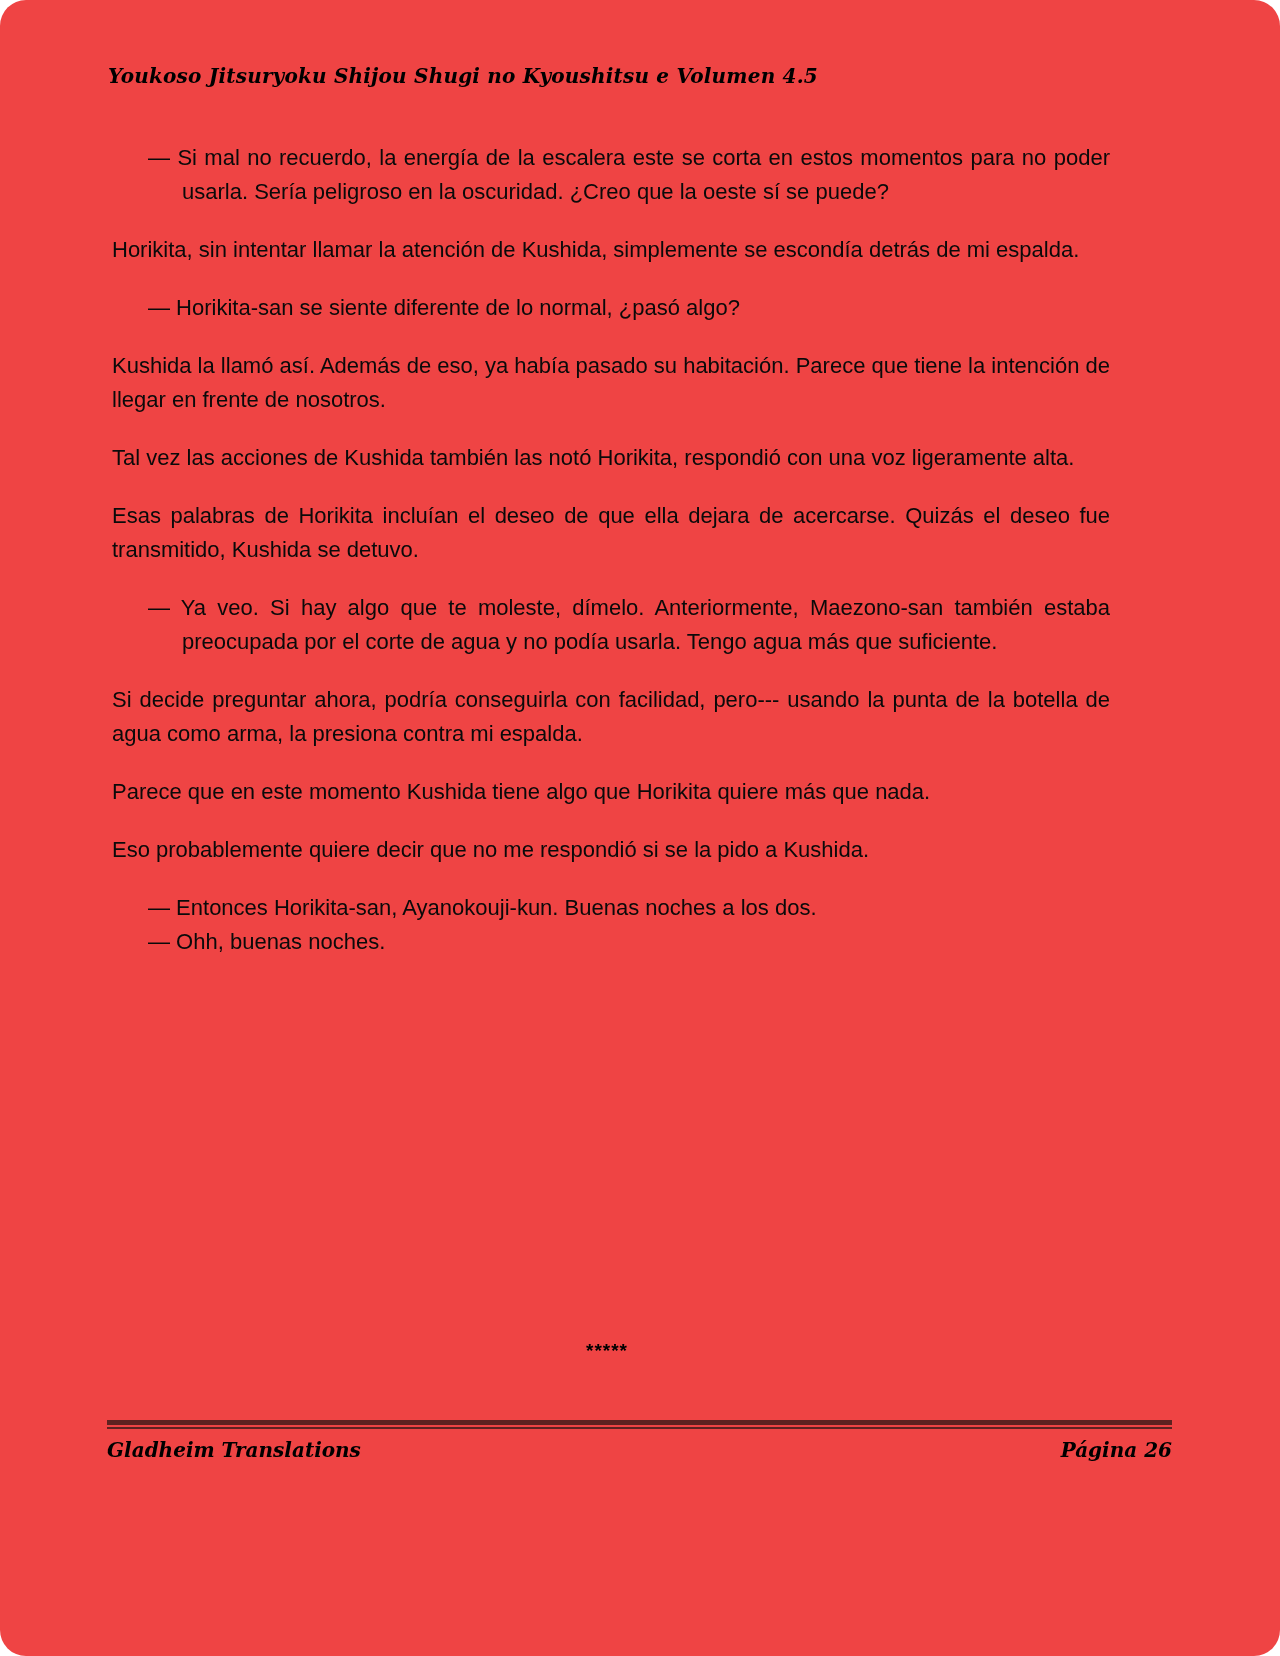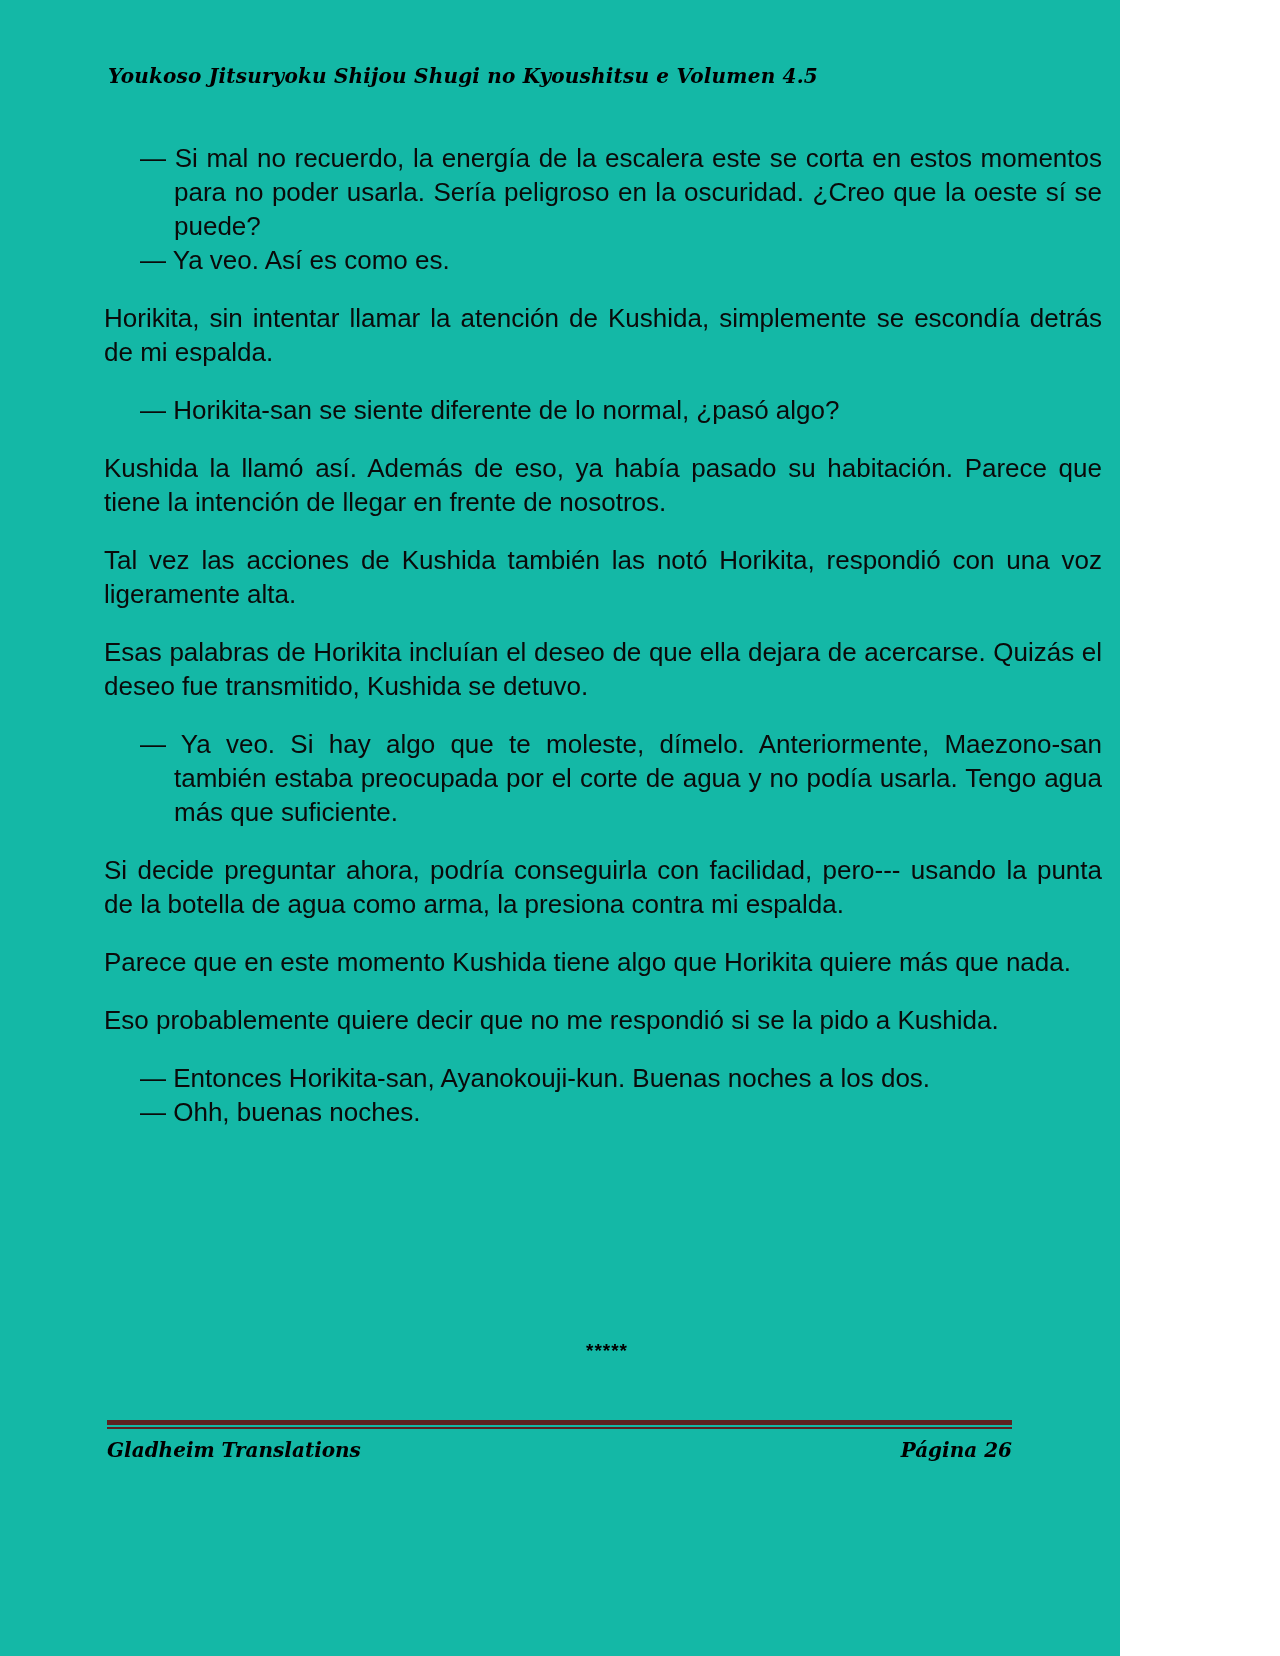--- a/index.html
+++ b/index.html
@@ -1,46 +1,47 @@
 <!DOCTYPE html>
 <html><head>
 <meta charset="utf-8">
 <style>
   html, body { margin: 0; padding: 0; background: #ffffff; }
 
   .page {
     position: relative;
-    width: 1120px;
+    width: 1280px;
     height: 1656px;
-    background: #14b8a6;
+    background: #ef4444;
     font-family: "Liberation Sans", sans-serif;
     color: #0a0a0a;
     overflow: hidden;
     box-sizing: border-box;
+    border-radius: 26px;
   }
 
   .page-header {
     position: absolute;
     top: 64px;
     left: 108px;
     right: 112px;
     font-family: "DejaVu Serif", serif;
     font-weight: bold;
     font-style: italic;
     font-size: 20px;
     letter-spacing: 0.2px;
     color: #000000;
   }
 
   .doc-body {
     position: absolute;
     top: 141px;
-    left: 104px;
+    left: 112px;
     width: 998px;
-    font-size: 26px;
+    font-size: 22px;
     line-height: 34px;
     text-align: justify;
   }
 
   .paragraph {
     margin: 0 0 24px 0;
   }
 
   .dialogue-group {
     margin: 0 0 24px 0;
@@ -94,21 +95,20 @@
 
 <div class="page">
 
   <div class="page-header">
     <span>Youkoso Jitsuryoku Shijou Shugi no Kyoushitsu e Volumen 4.5</span>
   </div>
 
   <div class="doc-body">
       <div class="dialogue-group">
         <p class="dialogue-line">— Si mal no recuerdo, la energía de la escalera este se corta en estos momentos para no poder usarla. Sería peligroso en la oscuridad. ¿Creo que la oeste sí se puede?</p>
-        <p class="dialogue-line">— Ya veo. Así es como es.</p>
       </div>
       <p class="paragraph">Horikita, sin intentar llamar la atención de Kushida, simplemente se escondía detrás de mi espalda.</p>
       <div class="dialogue-group">
         <p class="dialogue-line">— Horikita-san se siente diferente de lo normal, ¿pasó algo?</p>
       </div>
       <p class="paragraph">Kushida la llamó así. Además de eso, ya había pasado su habitación. Parece que tiene la intención de llegar en frente de nosotros.</p>
       <p class="paragraph">Tal vez las acciones de Kushida también las notó Horikita, respondió con una voz ligeramente alta.</p>
       <p class="paragraph">Esas palabras de Horikita incluían el deseo de que ella dejara de acercarse. Quizás el deseo fue transmitido, Kushida se detuvo.</p>
       <div class="dialogue-group">
         <p class="dialogue-line">— Ya veo. Si hay algo que te moleste, dímelo. Anteriormente, Maezono-san también estaba preocupada por el corte de agua y no podía usarla. Tengo agua más que suficiente.</p>

